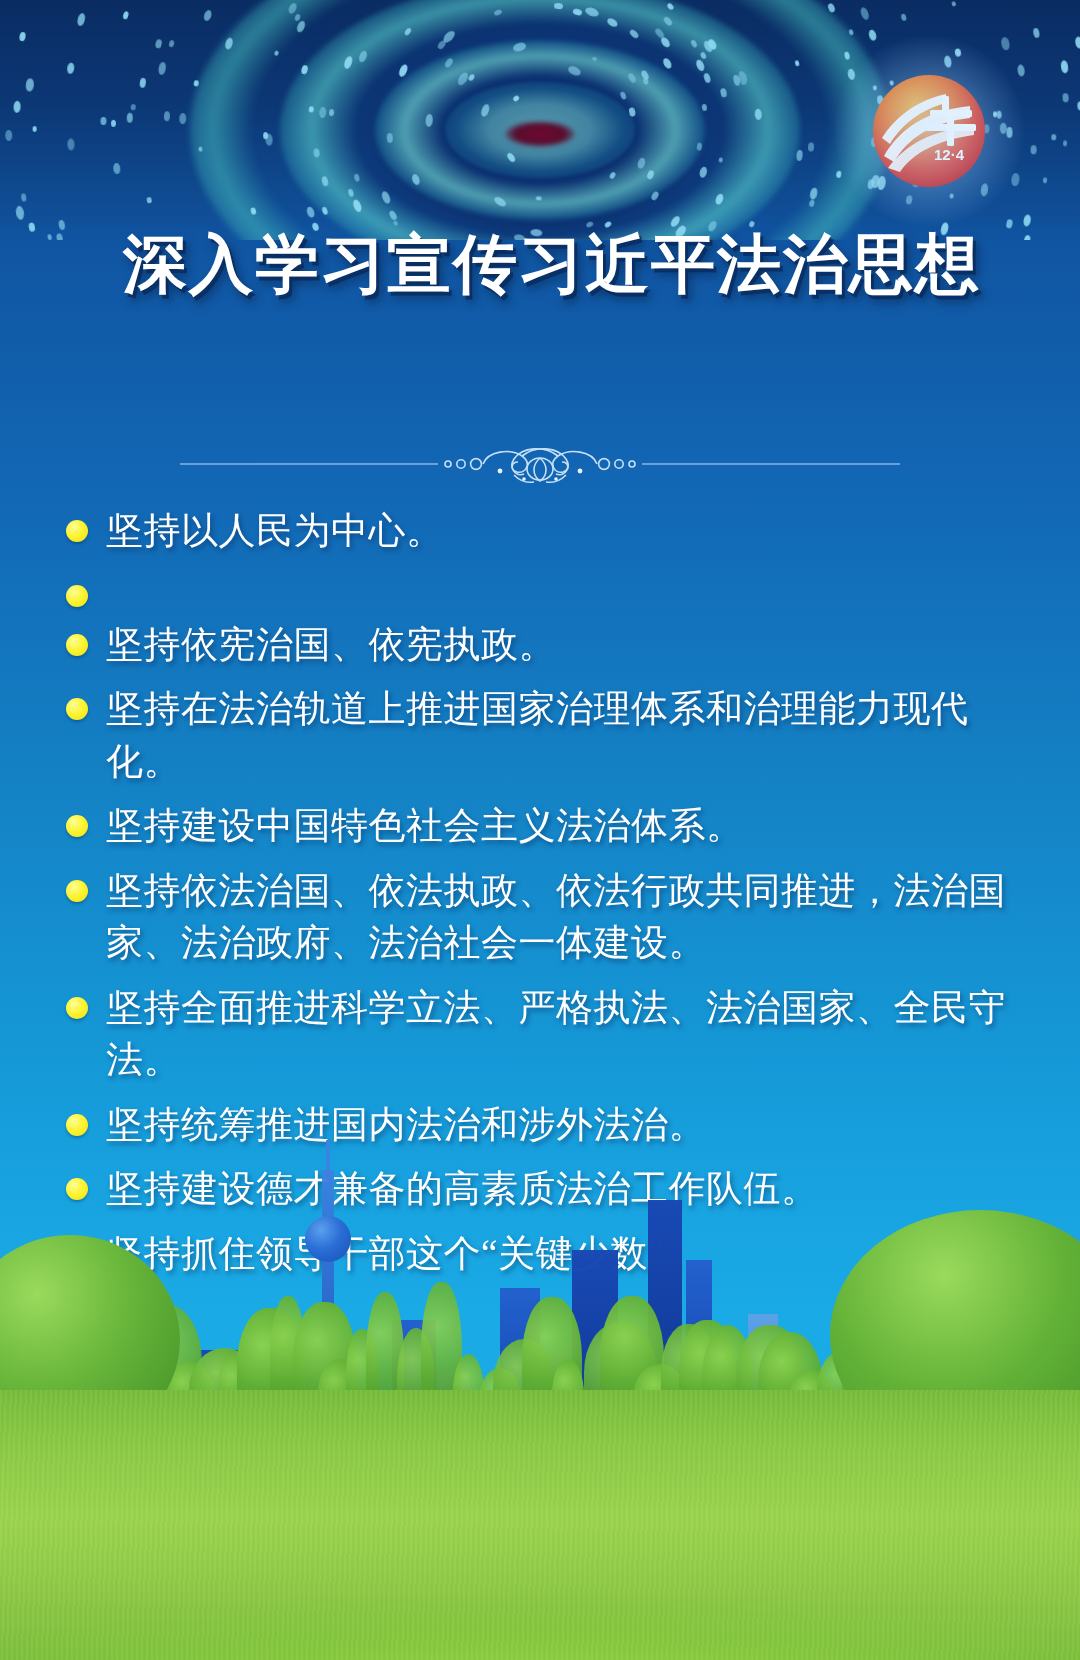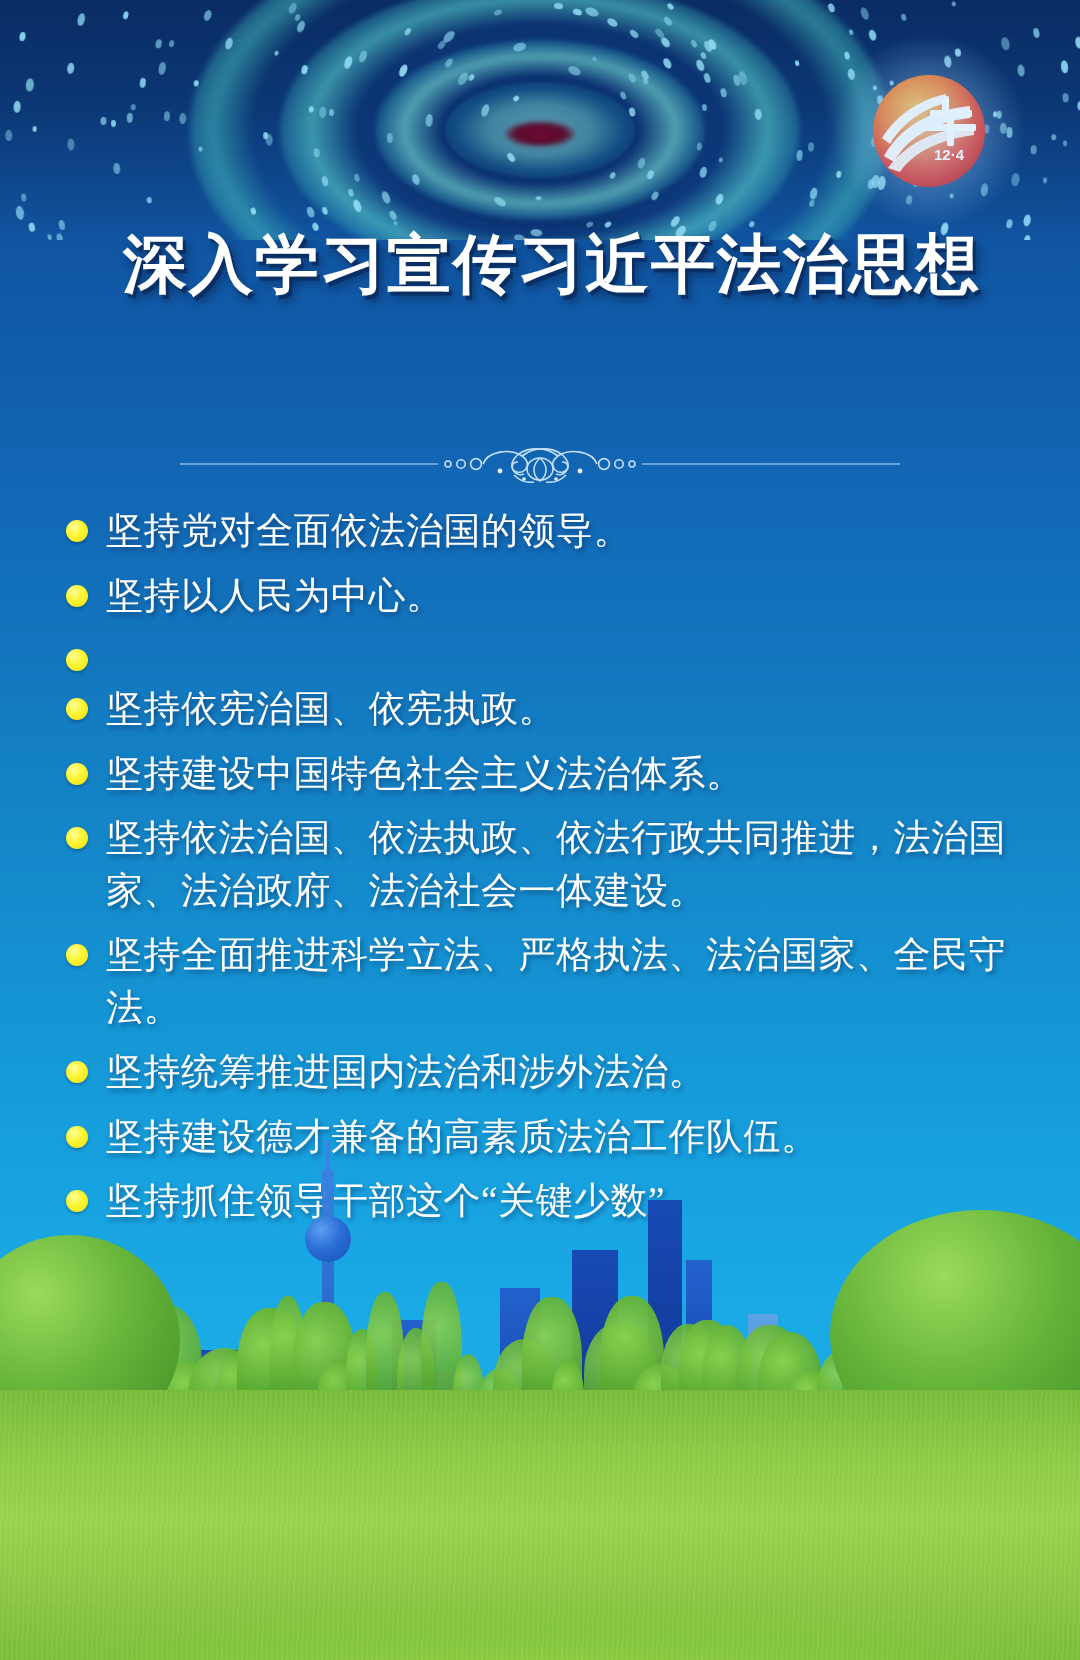--- a/index.html
+++ b/index.html
@@ -431,32 +431,32 @@
           <circle cx="400" cy="30" r="2.4"></circle>
         <circle cx="344" cy="38" r="1.8"></circle>
           <circle cx="376" cy="38" r="1.8"></circle>
       </g>
     </svg>
   </div>
 
   <div class="bullets" id="bullet-list">
       <div class="bullet">
         <span class="dot"></span>
-        <span class="btext">坚持党对全面依法治国的领导。</span>
-      </div>
-      <div class="bullet">
-        <span class="dot"></span>
         <span class="btext">坚持以人民为中心。</span>
       </div>
       <div class="bullet">
         <span class="dot"></span>
       </div>
       <div class="bullet">
         <span class="dot"></span>
         <span class="btext">坚持依宪治国、依宪执政。</span>
+      </div>
+      <div class="bullet">
+        <span class="dot"></span>
+        <span class="btext">坚持在法治轨道上推进国家治理体系和治理能力现代化。</span>
       </div>
       <div class="bullet">
         <span class="dot"></span>
         <span class="btext">坚持建设中国特色社会主义法治体系。</span>
       </div>
       <div class="bullet">
         <span class="dot"></span>
         <span class="btext">坚持依法治国、依法执政、依法行政共同推进，法治国家、法治政府、法治社会一体建设。</span>
       </div>
       <div class="bullet">

